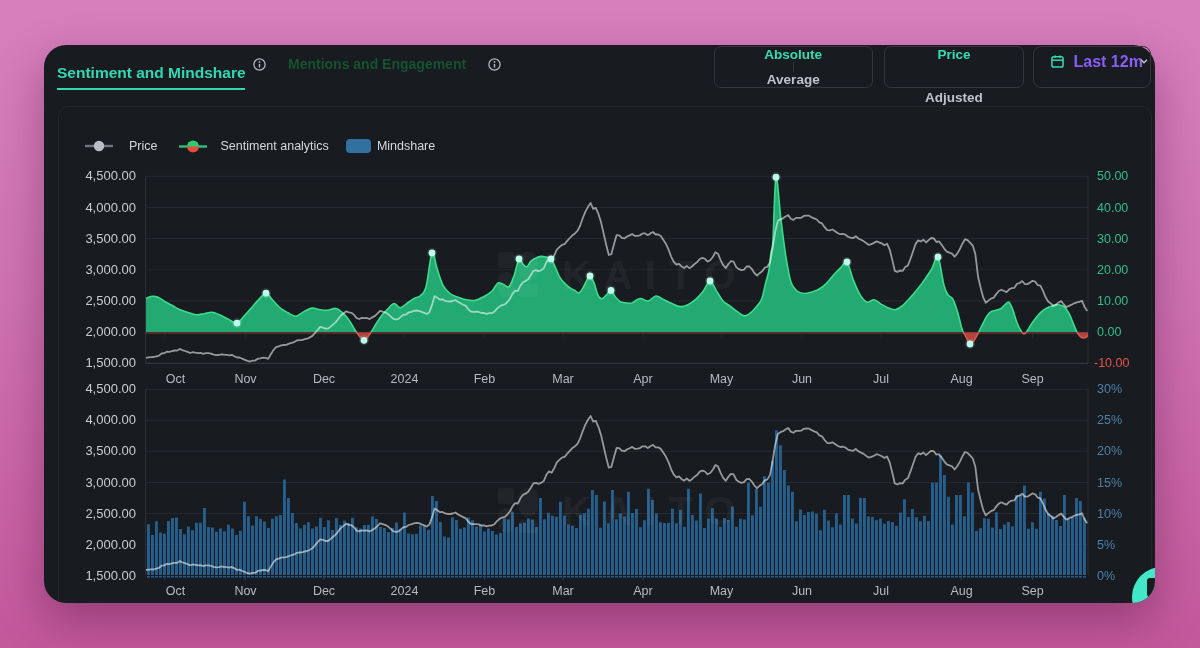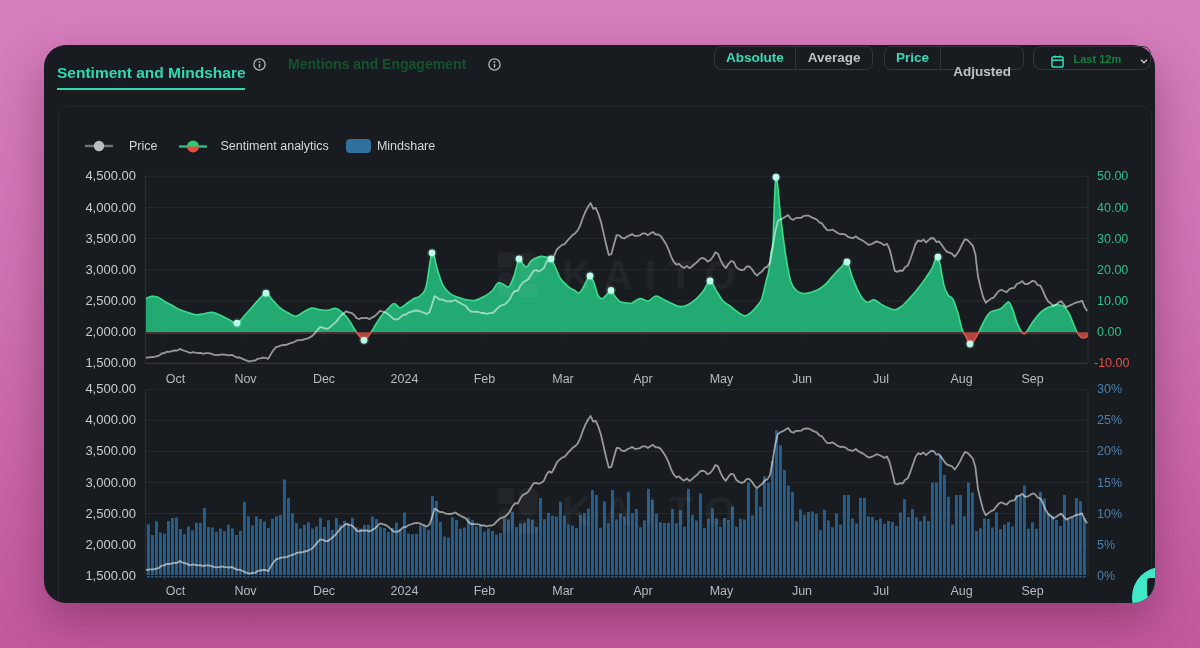--- a/index.html
+++ b/index.html
@@ -1,21 +1,21 @@
 <!DOCTYPE html>
 <html><head><meta charset="utf-8"><style>
 * { margin:0; padding:0; box-sizing:border-box; }
 html,body { width:1200px; height:648px; overflow:hidden; font-family:"Liberation Sans",sans-serif; }
 body { background:linear-gradient(180deg,#d77fbd 0%,#cf72b2 45%,#c3589b 100%); position:relative; }
 .card { position:absolute; left:44px; top:45px; width:1111px; height:558px; background:#181b1f;
   border-radius:22px; box-shadow:0 18px 45px rgba(60,10,45,0.35); overflow:hidden; }
 .underline { position:absolute; left:57px; top:87.5px; width:188px; height:2px; background:#2fd9b2; }
 .infoi { position:absolute; top:58px; }
-.bgroup { position:absolute; top:45.5px; height:24px; border:1px solid #33373d; border-radius:7px;
-  display:flex; align-items:center; }
+.bgroup { position:absolute; top:45.5px; height:42px; border:1px solid #33373d; border-radius:7px;
+  display:flex; align-items:center;flex-direction:column; }
 .bgroup .divider { width:1px; height:100%; background:#33373d; }
 .btn { font-size:13.5px; font-weight:700; color:#bfc3c9; text-align:center; }
 .btn.on { color:#35dcb4; }
 </style></head>
 <body>
 <div class="card">
   <div style="position:absolute;left:14px;top:61px;width:1094px;height:540px;border:1px solid #24272c;border-radius:10px;"></div>
 
   <div style="position:absolute;right:-37px;bottom:-24px;width:60px;height:60px;border-radius:50%;background:#40e8c8;"></div>
   <div style="position:absolute;right:0px;bottom:6px;width:8px;height:19px;border-radius:3px 0 0 3px;background:#181b1f;"></div>
@@ -198,21 +198,21 @@
     <div class="divider"></div>
     <div class="btn" style="width:83px;margin-top:28px;">Adjusted</div>
 </div>
 <div class="bgroup" style="left:1032.5px;width:118px;border-radius:8px;">
   <svg width="13" height="13" viewBox="0 0 14 14" style="position:absolute;left:17px;top:8px;">
     <rect x="1" y="2" width="12" height="11" rx="2" fill="none" stroke="#35dcb4" stroke-width="1.6"></rect>
     <line x1="1" y1="5.6" x2="13" y2="5.6" stroke="#35dcb4" stroke-width="1.6"></line>
     <line x1="4.4" y1="0.6" x2="4.4" y2="3" stroke="#35dcb4" stroke-width="1.6"></line>
     <line x1="9.6" y1="0.6" x2="9.6" y2="3" stroke="#35dcb4" stroke-width="1.6"></line>
   </svg>
-  <div style="position:absolute;left:40px;top:6px;font-size:11px;font-weight:700;color:#15803d;white-space:nowrap;">Last 12m</div>
+  <div style="position:absolute;left:40px;top:6px;font-size:16px;font-weight:700;color:#8b5cf6;white-space:nowrap;">Last 12m</div>
   <svg width="8" height="5" viewBox="0 0 8 5" style="position:absolute;left:106px;top:12px;">
       <path d="M1 0.8L4 3.8L7 0.8" stroke="#c3c7cc" stroke-width="1.4" fill="none"></path>
     </svg>
 </div>
 
 <div style="position:absolute;left:85px;top:139px;display:flex;align-items:center;height:14px;font-size:12.5px;color:#d5d8db;">
   <svg width="28" height="14" viewBox="0 0 28 14">
       <line x1="0" y1="7" x2="28" y2="7" stroke="#6f7479" stroke-width="2.4"></line>
       <circle cx="14" cy="7" r="5.2" fill="#b9bec4"></circle>
     </svg>

